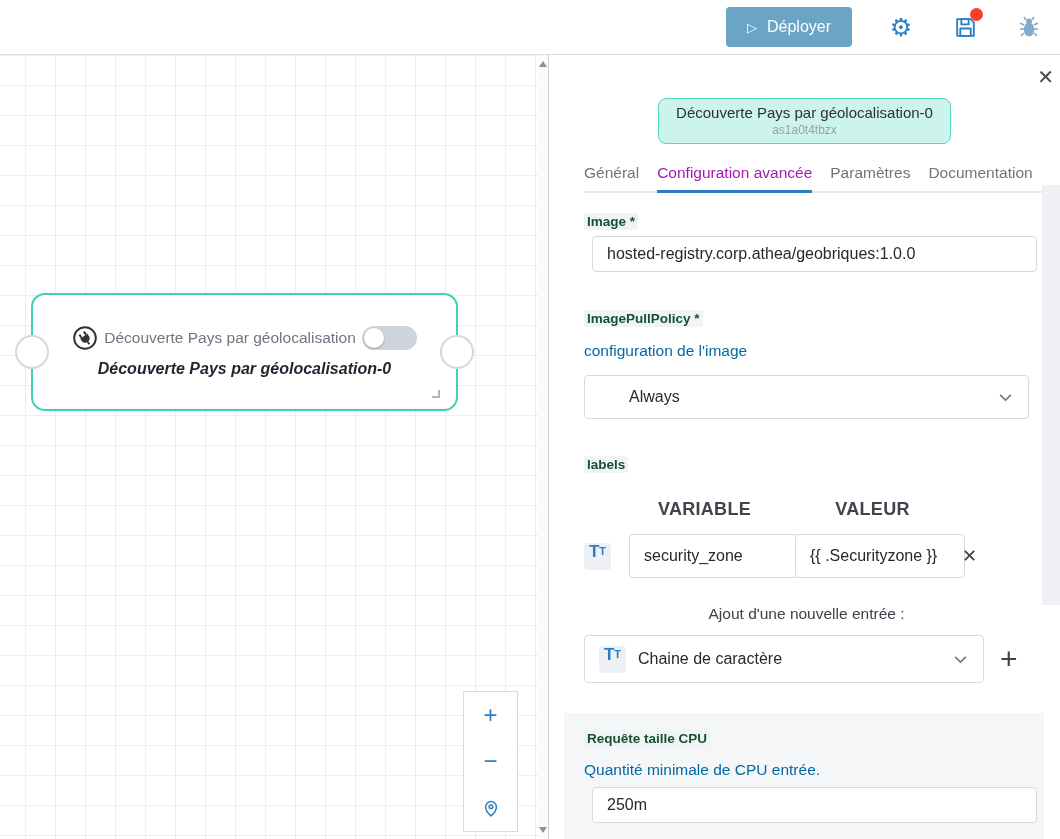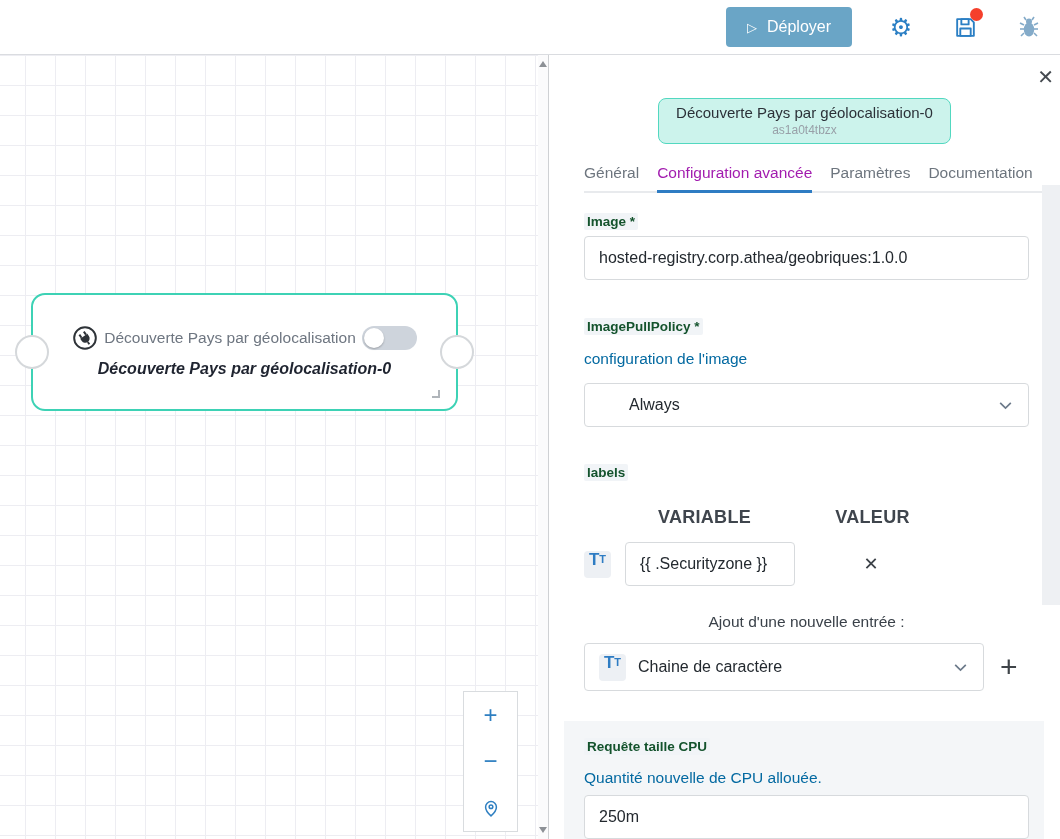--- a/index.html
+++ b/index.html
@@ -67,22 +67,22 @@
 
   .tabs { display:flex; gap:18px; margin:20px 0 0 35px; border-bottom:2px solid #e8eaed;
     width:calc(100% - 35px); }
   .tab { font-size:15.5px; color:#6d757e; padding-bottom:8px; cursor:pointer; }
   .tab.active { color:#a21caf; border-bottom:3px solid #2e7cc3; margin-bottom:-2px; }
 
   .content { width:445px; margin-left:35px; }
   .field-label { display:inline-block; font-size:13.5px; font-weight:600; color:#14532d;
     background:#f1f4f7; padding:1px 3px; border-radius:2px; }
   .desc { font-size:15.5px; color:#0369a1; }
-  .tbox { width:100%; height:44px; border:1px solid #d7dadd; border-radius:4px;
-    background:#fff; padding:0 14px; font-size:16px; color:#23292f; font-family:inherit; }
+  .tbox { width:100%; height:36px; border:1px solid #d7dadd; border-radius:4px;
+    background:#fff; padding:0 14px; font-size:16px; color:#23292f; font-family:inherit;margin-left:8px; }
   .selbox { display:flex; align-items:center; height:44px; border:1px solid #d7dadd;
     border-radius:4px; background:#fff; padding:0 14px; font-size:16px; cursor:pointer; }
   .selbox .sel-label { flex:1; }
   .sec-image { margin-top:19px; } .sec-image .tbox { margin-top:6px; }
   .sec-ipp { margin-top:37px; } .sec-ipp .desc { margin-top:15px; }
   .sec-ipp .selbox { margin-top:15px;padding-left:44px; }
   .sec-labels { margin-top:36px; }
   .kvgrid { display:grid; grid-template-columns:26px 170px 170px 24px;
     column-gap:0; align-items:center; margin-top:26px; }
   .kvgrid .c2 { margin-left:19px; } .kvgrid .c3 { margin-left:15px; } .kvgrid .c4 { margin-left:12px; }
@@ -226,20 +226,21 @@
         <div class="kvgrid">
           <span></span>
           <span class="khead c2">VARIABLE</span>
           <span class="khead c3">VALEUR</span>
           <span></span>
 
           <span class="tt">
             <span class="big">T</span>
             <span class="small">T</span>
           </span>
+          <input class="tbox c2" value="security_zone" style="">
           <input class="tbox c3" value="{{ .Securityzone }}" style="">
           <button class="xbtn c4">✕</button>
         </div>
 
         <div class="add-label">Ajout d'une nouvelle entrée :</div>
         <div class="add-row">
           <div class="selbox">
             <span class="tt">
               <span class="big">T</span>
               <span class="small">T</span>
@@ -248,21 +249,21 @@
             <svg class="chev" width="17" height="17" viewBox="0 0 16 16" fill="none">
               <path d="M3 5.5l5 5 5-5" stroke="#6c7a8a" stroke-width="1.6"></path>
             </svg>
           </div>
           <button class="plusbtn">+</button>
         </div>
       </div>
 
       <div class="sec-cpu">
         <span class="field-label">Requête taille CPU</span>
-        <div class="desc">Quantité nouvelle de CPU allouée.</div>
+        <div class="desc">Quantité minimale de CPU entrée.</div>
         <input class="tbox" value="250m" style="">
       </div>
 
     </div>
 
     <div class="pscroll">
       <div class="thumb"></div>
     </div>
   </aside>
 </div>

